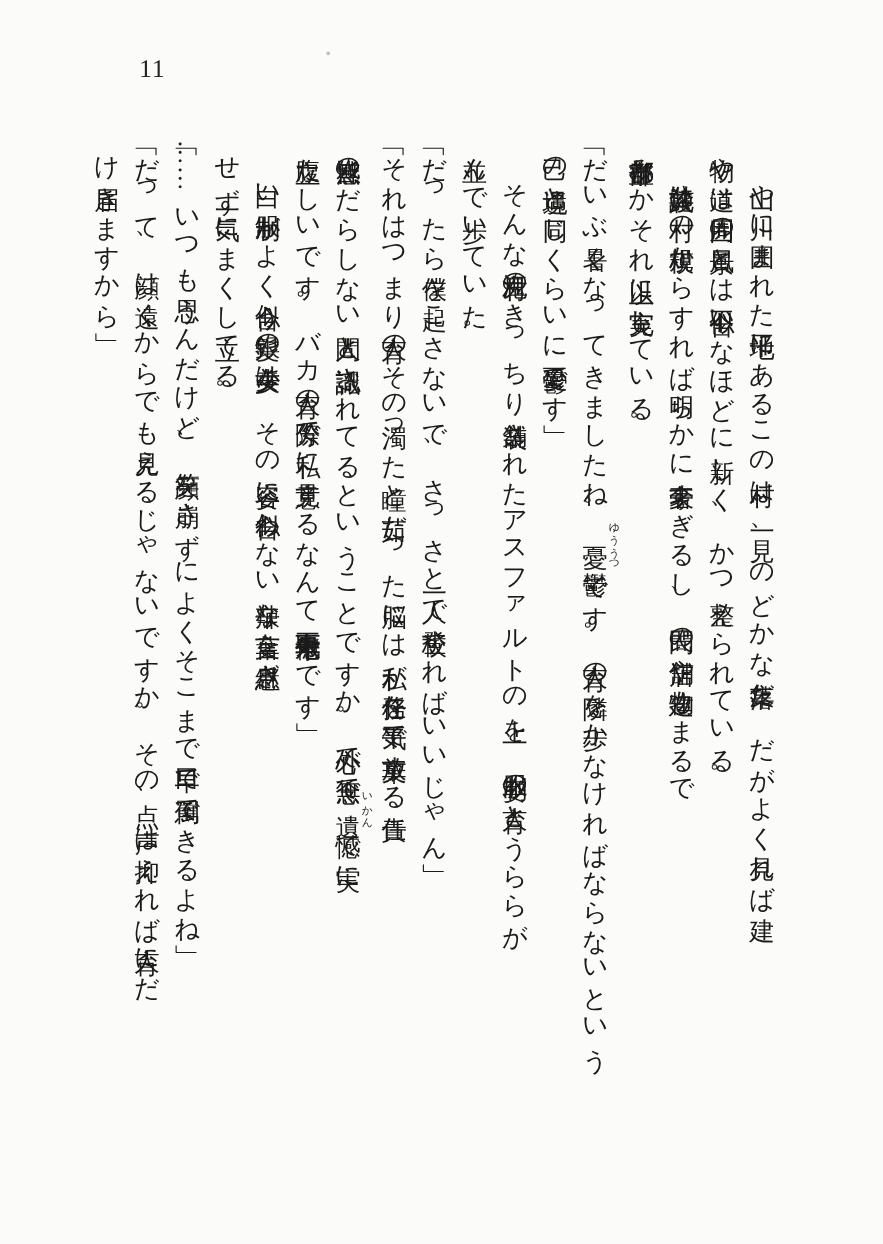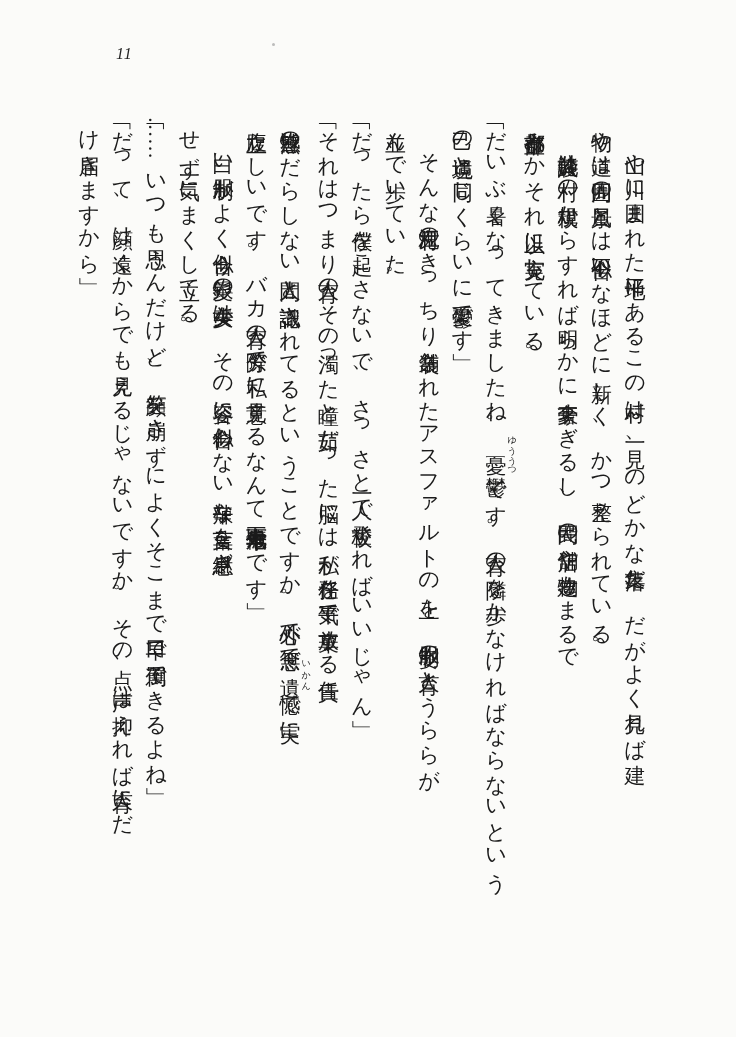--- a/index.html
+++ b/index.html
@@ -15,22 +15,21 @@
   }
   .page {
     position: absolute;
     inset: 0;
   }
   .page-number {
     position: absolute;
     left: 116px;
     top: 45px;
     font-family: "Liberation Serif", "DejaVu Serif", serif;
-    font-style: italic;
-    font-size: 16px;
+    font-size: 21px;
     letter-spacing: 1px;
     color: #232323;
   }
   .speck {
     position: absolute;
     left: 272px;
     top: 43px;
     width: 3px;
     height: 3px;
     border-radius: 50%;

